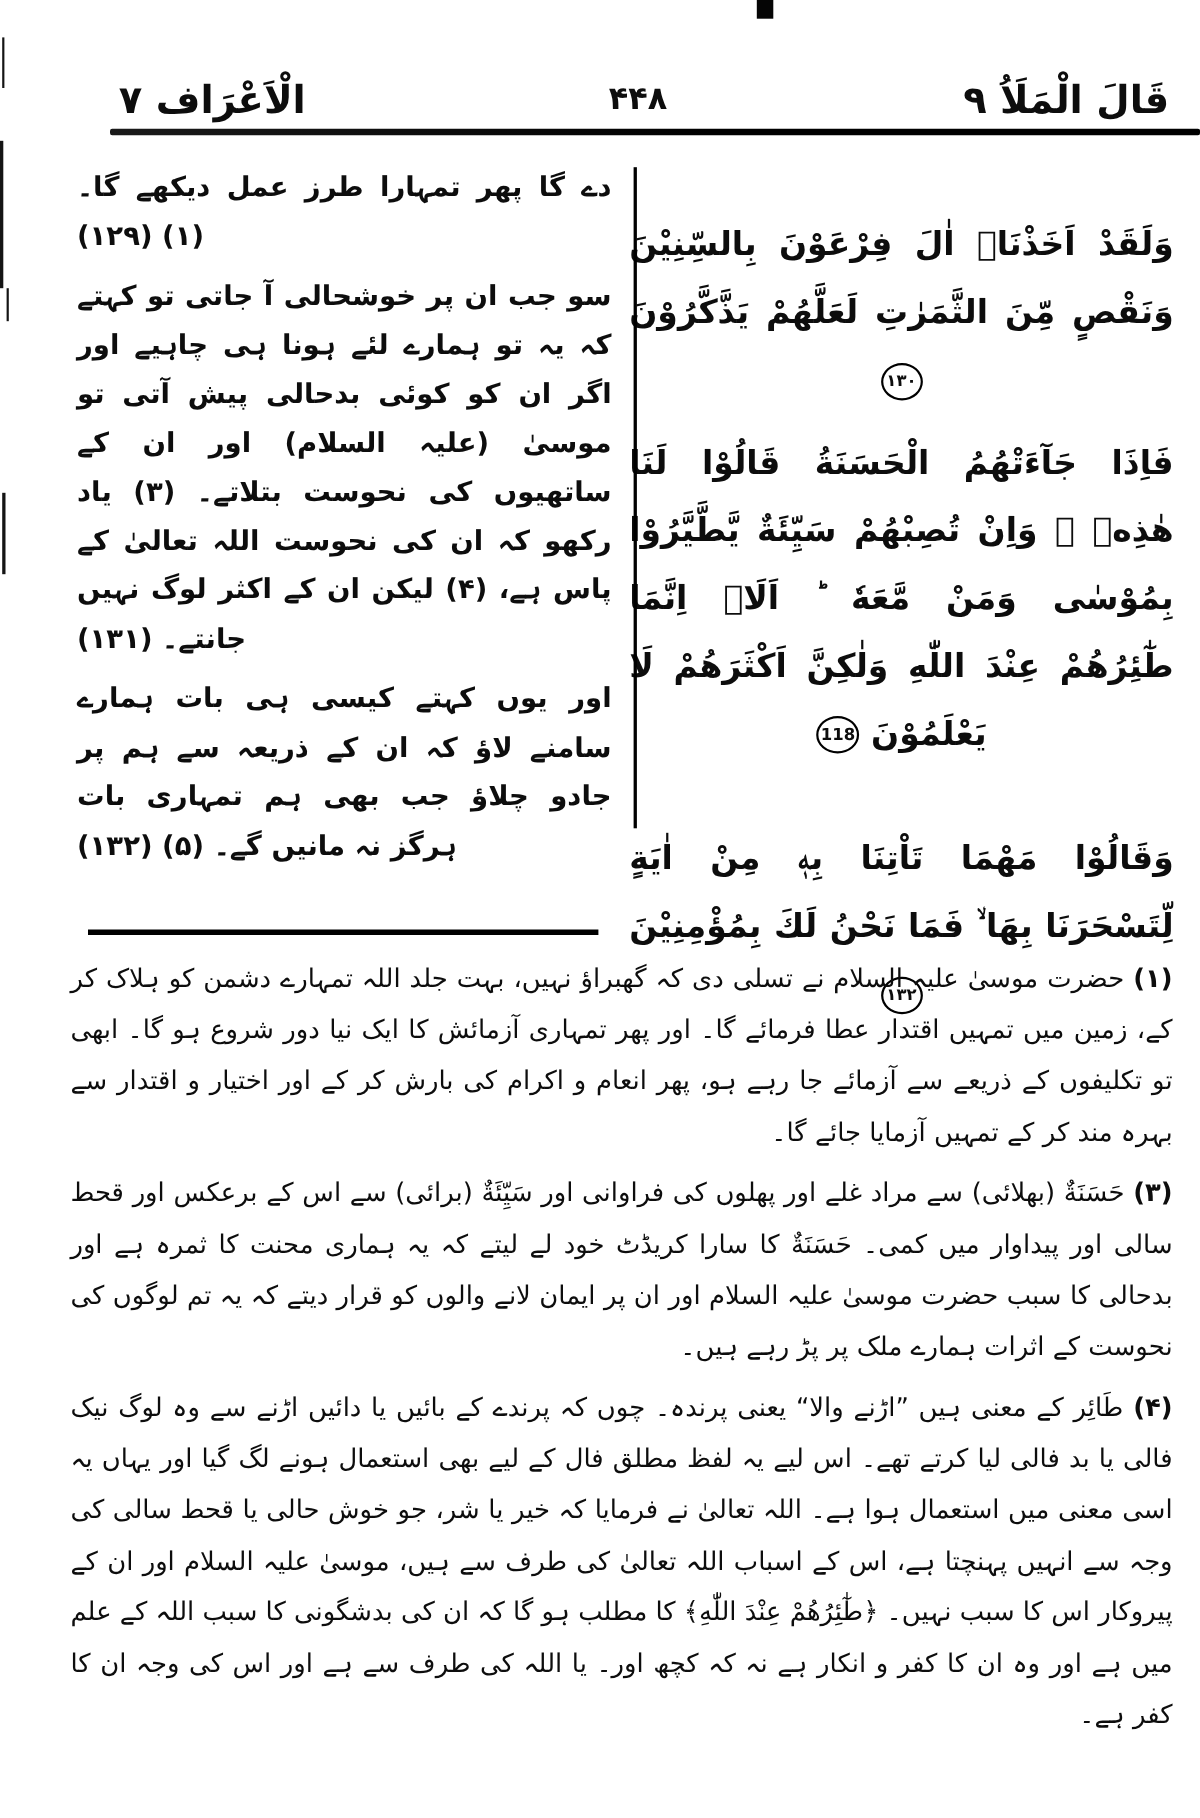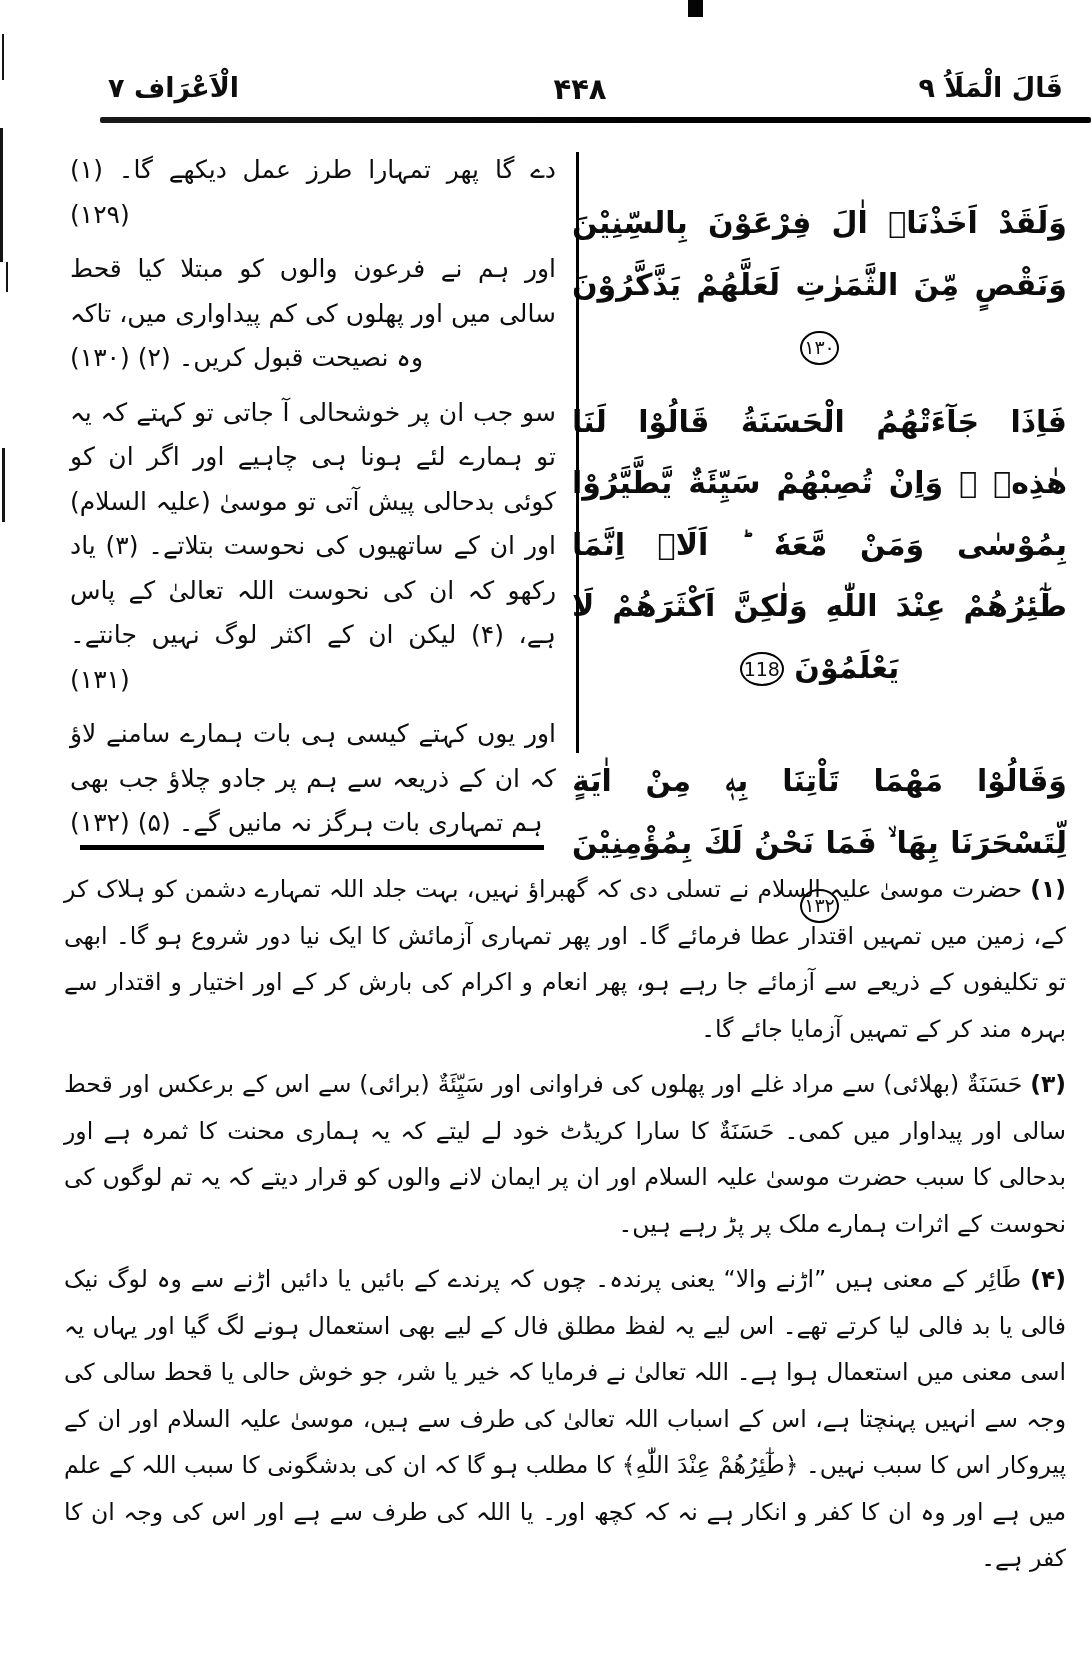--- a/index.html
+++ b/index.html
@@ -17,21 +17,21 @@
   .blob.b-top{left:688px;top:0;width:15px;height:17px;}
   .mark{position:absolute;background:#141414;}
   .mk1{left:2px;top:34px;width:2px;height:46px;}
   .mk2{left:0;top:128px;width:3px;height:134px;}
   .mk3{left:6px;top:262px;width:2px;height:30px;}
   .mk4{left:2px;top:448px;width:3px;height:74px;}
 
   
   .hdr-right,.hdr-center,.hdr-left{
     position:absolute;top:72px;
-    font-weight:bold;font-size:27px;direction:rtl;white-space:nowrap;
+    font-weight:bold;font-size:35px;direction:rtl;white-space:nowrap;
   }
   .hdr-right{right:28px;}
   .hdr-center{left:520px;width:120px;text-align:center;font-size:29px;}
   .hdr-left{left:108px;}
   .header-rule{
     position:absolute;left:100px;top:117px;width:991px;height:6px;
     background:linear-gradient(to right,#1a1a1a 0%,#000 55%,#000 100%);
     border-radius:2px;
   }
 
@@ -43,35 +43,35 @@
   .verse{
     margin:0 0 14px 0;
     font-size:30px;font-weight:bold;line-height:2.05;
     text-align:justify;text-align-last:center;
   }
   .verse.v2{margin-bottom:52px;}
   .vnum{
     display:inline-flex;align-items:center;justify-content:center;
     min-width:30px;height:30px;padding:0 2px;
     border:2.5px solid #000;border-radius:50%;
-    font-size:19px;font-weight:normal;line-height:1;
+    font-size:15px;font-weight:bold;line-height:1;
     vertical-align:middle;
   }
 
   
   .col-divider{position:absolute;left:576px;top:152px;width:3px;height:601px;background:#000;}
 
   
   .urdu-col{
     position:absolute;left:70px;top:148px;width:486px;
     direction:rtl;
   }
   .tpara{
     margin:0 0 10px 0;
-    font-size:25px;font-weight:normal;line-height:1.78;
+    font-size:25px;font-weight:bold;line-height:1.78;
     text-align:justify;text-align-last:left;
   }
   .tpara .vref{white-space:nowrap;}
 
   
   .footnote-rule{position:absolute;left:80px;top:845px;width:464px;height:5px;background:#000;}
   .footnotes{
     position:absolute;left:64px;top:866px;width:1002px;
     direction:rtl;
   }
@@ -101,21 +101,20 @@
   <section class="arabic-col">
     <p class="verse v1"><span>وَلَقَدْ اَخَذْنَاۤ اٰلَ فِرْعَوْنَ بِالسِّنِيْنَ وَنَقْصٍ مِّنَ الثَّمَرٰتِ لَعَلَّهُمْ يَذَّكَّرُوْنَ</span> <span class="vnum">۱۳۰</span></p>
     <p class="verse v2"><span>فَاِذَا جَآءَتْهُمُ الْحَسَنَةُ قَالُوْا لَنَا هٰذِهٖ ۚ وَاِنْ تُصِبْهُمْ سَيِّئَةٌ يَّطَّيَّرُوْا بِمُوْسٰى وَمَنْ مَّعَهٗ ؕ اَلَاۤ اِنَّمَا طٰٓئِرُهُمْ عِنْدَ اللّٰهِ وَلٰكِنَّ اَكْثَرَهُمْ لَا يَعْلَمُوْنَ</span> <span class="vnum">118</span></p>
     <p class="verse v3"><span>وَقَالُوْا مَهْمَا تَاْتِنَا بِهٖ مِنْ اٰيَةٍ لِّتَسْحَرَنَا بِهَا ۙ فَمَا نَحْنُ لَكَ بِمُؤْمِنِيْنَ</span> <span class="vnum">۱۳۲</span></p>
   </section>
 
   <div class="col-divider"></div>
 
   <section class="urdu-col">
     <p class="tpara"><span>دے گا پھر تمہارا طرز عمل دیکھے گا۔ (۱)</span> <span class="vref">(۱۲۹)</span></p>
-    <p class="tpara"><span>اور ہم نے فرعون والوں کو مبتلا کیا قحط سالی میں اور پھلوں کی کم پیداواری میں، تاکہ وہ نصیحت قبول کریں۔ (۲)</span> <span class="vref">(۱۳۰)</span></p>
     <p class="tpara"><span>سو جب ان پر خوشحالی آ جاتی تو کہتے کہ یہ تو ہمارے لئے ہونا ہی چاہیے اور اگر ان کو کوئی بدحالی پیش آتی تو موسیٰ (علیہ السلام) اور ان کے ساتھیوں کی نحوست بتلاتے۔ (۳) یاد رکھو کہ ان کی نحوست اللہ تعالیٰ کے پاس ہے، (۴) لیکن ان کے اکثر لوگ نہیں جانتے۔</span> <span class="vref">(۱۳۱)</span></p>
     <p class="tpara"><span>اور یوں کہتے کیسی ہی بات ہمارے سامنے لاؤ کہ ان کے ذریعہ سے ہم پر جادو چلاؤ جب بھی ہم تمہاری بات ہرگز نہ مانیں گے۔ (۵)</span> <span class="vref">(۱۳۲)</span></p>
   </section>
 
   <div class="footnote-rule"></div>
 
   <section class="footnotes">
     <p class="fn"><span class="fnm">(۱)</span> <span>حضرت موسیٰ علیہ السلام نے تسلی دی کہ گھبراؤ نہیں، بہت جلد اللہ تمہارے دشمن کو ہلاک کر کے، زمین میں تمہیں اقتدار عطا فرمائے گا۔ اور پھر تمہاری آزمائش کا ایک نیا دور شروع ہو گا۔ ابھی تو تکلیفوں کے ذریعے سے آزمائے جا رہے ہو، پھر انعام و اکرام کی بارش کر کے اور اختیار و اقتدار سے بہرہ مند کر کے تمہیں آزمایا جائے گا۔</span></p>
     <p class="fn"><span class="fnm">(۳)</span> <span>حَسَنَةٌ (بھلائی) سے مراد غلے اور پھلوں کی فراوانی اور سَیِّئَةٌ (برائی) سے اس کے برعکس اور قحط سالی اور پیداوار میں کمی۔ حَسَنَةٌ کا سارا کریڈٹ خود لے لیتے کہ یہ ہماری محنت کا ثمرہ ہے اور بدحالی کا سبب حضرت موسیٰ علیہ السلام اور ان پر ایمان لانے والوں کو قرار دیتے کہ یہ تم لوگوں کی نحوست کے اثرات ہمارے ملک پر پڑ رہے ہیں۔</span></p>
     <p class="fn"><span class="fnm">(۴)</span> <span>طَائِر کے معنی ہیں ”اڑنے والا“ یعنی پرندہ۔ چوں کہ پرندے کے بائیں یا دائیں اڑنے سے وہ لوگ نیک فالی یا بد فالی لیا کرتے تھے۔ اس لیے یہ لفظ مطلق فال کے لیے بھی استعمال ہونے لگ گیا اور یہاں یہ اسی معنی میں استعمال ہوا ہے۔ اللہ تعالیٰ نے فرمایا کہ خیر یا شر، جو خوش حالی یا قحط سالی کی وجہ سے انہیں پہنچتا ہے، اس کے اسباب اللہ تعالیٰ کی طرف سے ہیں، موسیٰ علیہ السلام اور ان کے پیروکار اس کا سبب نہیں۔ ﴿طٰٓئِرُهُمْ عِنْدَ اللّٰهِ﴾ کا مطلب ہو گا کہ ان کی بدشگونی کا سبب اللہ کے علم میں ہے اور وہ ان کا کفر و انکار ہے نہ کہ کچھ اور۔ یا اللہ کی طرف سے ہے اور اس کی وجہ ان کا کفر ہے۔</span></p>

